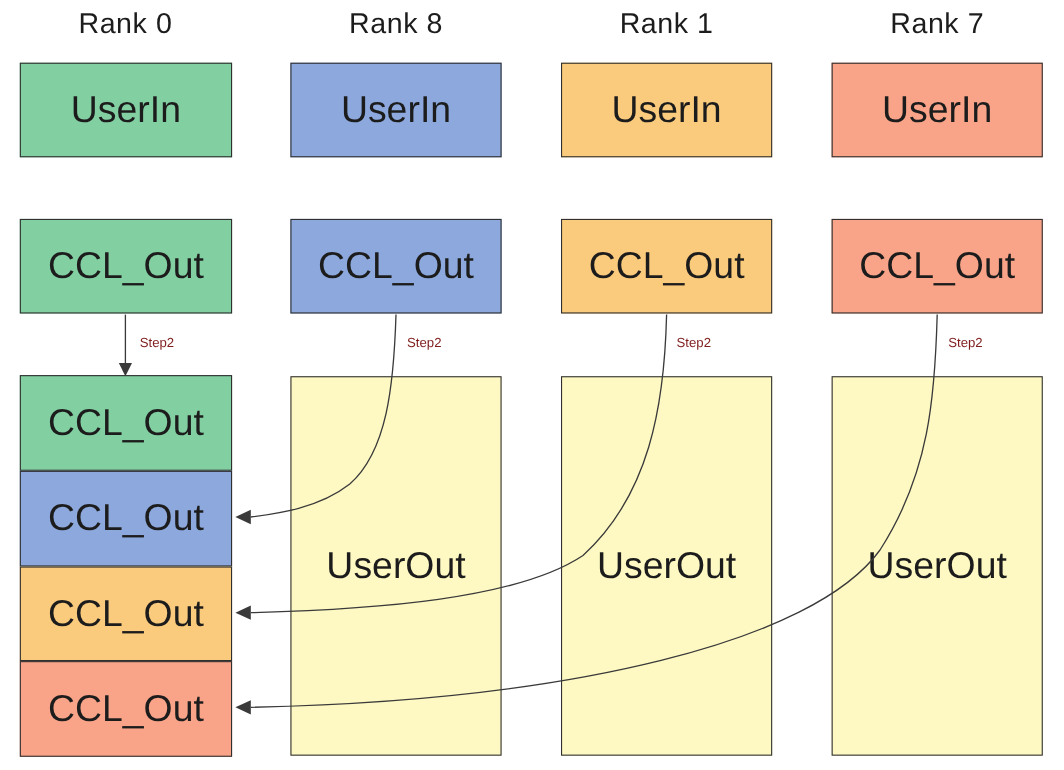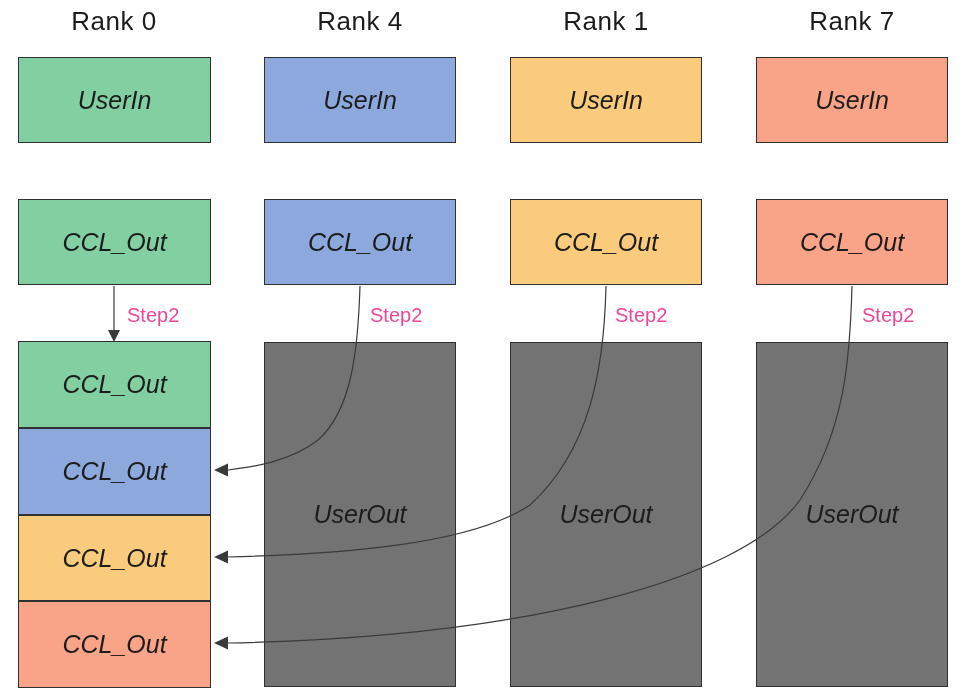--- a/index.html
+++ b/index.html
@@ -24,52 +24,51 @@
     color: #1c1c1c;
     letter-spacing: 0.5px;
   }
   .box {
     position: absolute;
     box-sizing: border-box;
     border: 1.5px solid #303030;
     display: flex;
     align-items: center;
     justify-content: center;
-    font-size: 25px;
+    font-size: 34px;
     color: #1c1c1c;
-    font-style: italic;
   }
   .userout-box {
-    background: #737373;
+    background: #fef9c3;
     border-width: 1px;
   }
   .step-label {
     position: absolute;
-    font-size: 20px;
-    color: #ec4899;
+    font-size: 12px;
+    color: #7f1d1d;
   }
   #arrow-layer {
     position: absolute;
     left: 0;
     top: 0;
     pointer-events: none;
   }
   
   .col-0 { left: 18px; }
   .col-1 { left: 264px; }
   .col-2 { left: 510px; }
   .col-3 { left: 756px; }
 </style>
 </head>
 <body>
 
 <div id="canvas">
 
   <div class="rank-header col-0">Rank 0</div>
-  <div class="rank-header col-1">Rank 4</div>
+  <div class="rank-header col-1">Rank 8</div>
   <div class="rank-header col-2">Rank 1</div>
   <div class="rank-header col-3">Rank 7</div>
 
   <div class="box col-0" style="top: 57px; width: 193px; height: 86px; background-color: rgb(130, 207, 162);">UserIn</div>
   <div class="box col-1" style="top: 57px; width: 192px; height: 86px; background-color: rgb(140, 168, 220);">UserIn</div>
   <div class="box col-2" style="top: 57px; width: 192px; height: 86px; background-color: rgb(251, 203, 125);">UserIn</div>
   <div class="box col-3" style="top: 57px; width: 192px; height: 86px; background-color: rgb(249, 164, 136);">UserIn</div>
 
   <div class="box col-0" style="top: 199px; width: 193px; height: 86px; background-color: rgb(130, 207, 162);">CCL_Out</div>
   <div class="box col-1" style="top: 199px; width: 192px; height: 86px; background-color: rgb(140, 168, 220);">CCL_Out</div>

